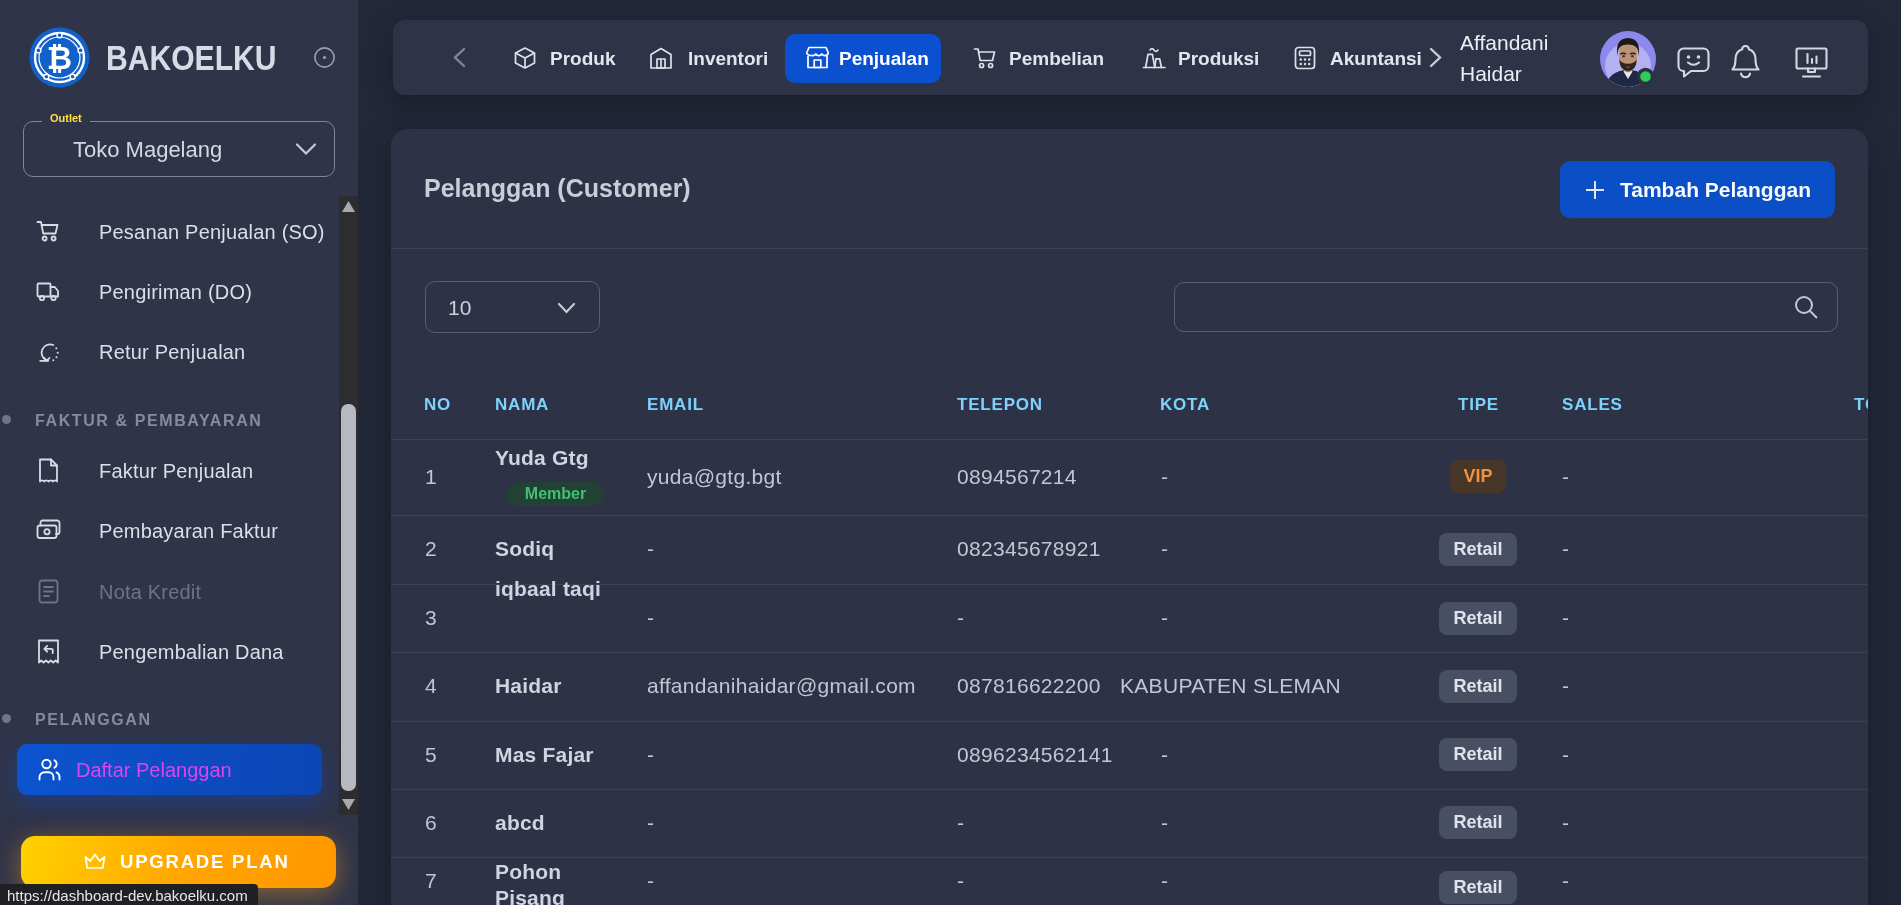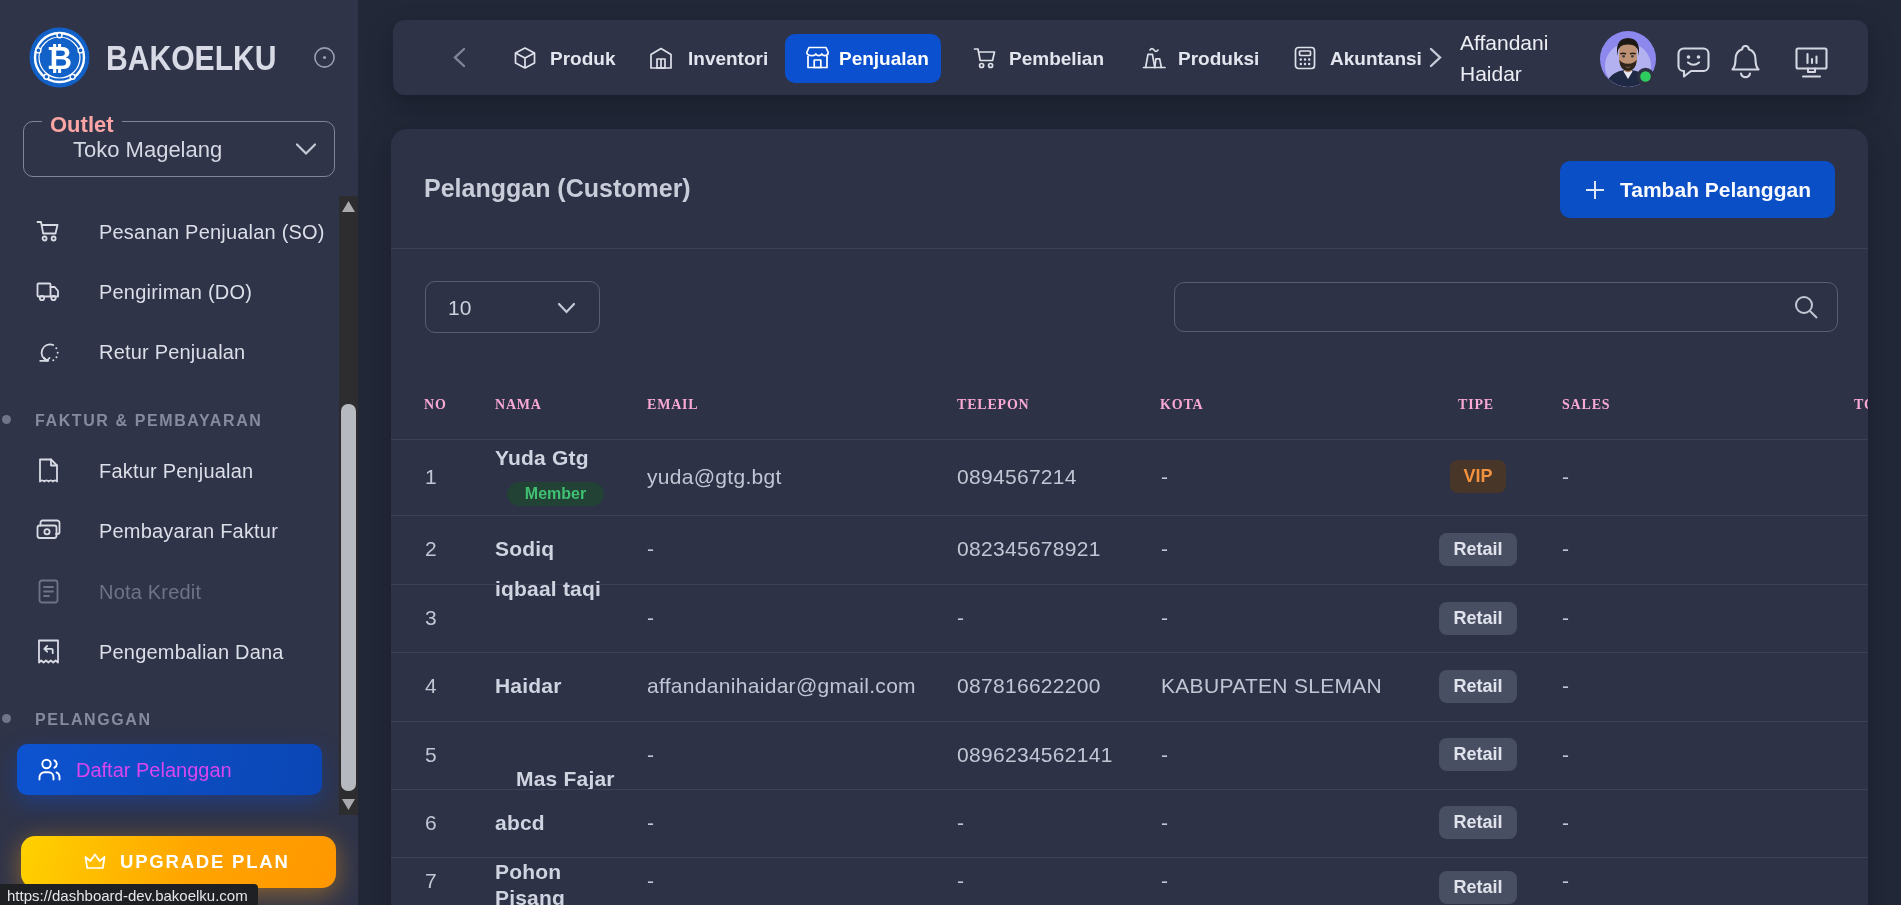--- a/index.html
+++ b/index.html
@@ -15,21 +15,21 @@
   .sec-lbl { font-size:16px; font-weight:700; color:#868b9e; letter-spacing:1.6px; }
   .dot { position:absolute; width:9px; height:9px; border-radius:50%; background:#70758a; left:2px; }
 
   
   #topbar { position:absolute; left:393px; top:20px; width:1475px; height:75px; background:#2e3347; border-radius:12px; box-shadow:0 10px 24px rgba(10,12,22,.35); }
   .tab-txt { font-size:19px; font-weight:700; color:#e3e5ee; }
 
   
   #card { position:absolute; left:391px; top:129px; width:1477px; height:800px; background:#2d3247; border-radius:16px 16px 0 0; overflow:hidden; box-shadow:0 12px 30px rgba(10,12,22,.35); }
   .hline { position:absolute; left:0; width:100%; height:1px; background:#3c4156; }
-  .th { font-size:14px; font-weight:700; color:#f9a8d4; letter-spacing:.8px;font-family:Liberation Serif, serif; }
+  .th { font-size:17px; font-weight:700; color:#7dd3fc; letter-spacing:.8px; }
   .td { font-size:21px; color:#c2c6d4; letter-spacing:0.3px; }
   .tdb { font-size:21px; font-weight:700; color:#d0d4e0; letter-spacing:0.2px; }
   .badge-retail { position:absolute; width:78px; height:33px; left:1048px; border-radius:8px; background:#494f63; color:#e0e3eb; font-size:18px; font-weight:600; display:flex; align-items:center; justify-content:center; }
 </style>
 </head>
 <body>
 
 <div id="sidebar">
 
   <svg class="abs" style="left:29px;top:27px;" width="61" height="61" viewBox="0 0 61 61">
@@ -45,21 +45,21 @@
     </g>
     <text x="30.5" y="41.5" text-anchor="middle" font-size="31" font-weight="bold" fill="#ffffff" font-family="Liberation Sans">₿</text>
   </svg>
   <div class="abs cy" style="left:106px;top:58px;font-size:35px;font-weight:800;color:#d8dbe6;letter-spacing:0px;transform:translateY(-50%) scaleX(0.86);transform-origin:0 50%;">BAKOELKU</div>
   <svg class="abs" style="left:314px;top:47px;" width="21" height="21" viewBox="0 0 21 21" fill="none" stroke="#9aa0b2" stroke-width="1.6">
     <circle cx="10.5" cy="10.5" r="9.6"></circle>
       <circle cx="10.5" cy="10.5" r="1.6" fill="#9aa0b2" stroke="none"></circle>
   </svg>
 
   <div class="abs" style="left:23px;top:121px;width:312px;height:56px;border:1.5px solid #80859a;border-radius:10px;"></div>
-  <div class="abs" style="left:42px;top:112px;background:#2f3449;padding:0 8px;font-size:22px;font-weight:600;color:#fca5a5;">Outlet</div>
+  <div class="abs" style="left:42px;top:112px;background:#2f3449;padding:0 8px;font-size:11px;font-weight:600;color:#fde047;">Outlet</div>
   <div class="abs cy" style="left:46px;top:150px;font-size:22px;font-weight:500;color:#d5d8e2;margin-left:27px;">Toko Magelang</div>
   <svg class="abs" style="left:295px;top:142px;" width="22" height="14" viewBox="0 0 22 14" fill="none" stroke="#c6cad6" stroke-width="2.2" stroke-linecap="round">
       <path d="M2 2.5 L11 11.5 L20 2.5"></path>
     </svg>
 
   <svg class="abs" style="left:36px;top:219px;" width="24" height="24" viewBox="0 0 24 24" fill="none" stroke="#d9dbe4" stroke-width="1.8" stroke-linecap="round" stroke-linejoin="round">
     <path d="M1.5 3 H5 l2.2 11.5 H19.5 l2-8.5 H6"></path>
       <circle cx="8.6" cy="19.5" r="2"></circle>
       <circle cx="17.6" cy="19.5" r="2"></circle>
   </svg>
@@ -306,27 +306,27 @@
   <div class="abs cy td" style="left:566px;top:489px;">-</div>
   <div class="abs cy td" style="left:770px;top:489px;">-</div>
   <div class="badge-retail" style="top:472.5px;">Retail</div>
   <div class="abs cy td" style="left:1171px;top:489px;">-</div>
   <div class="hline" style="top:523px;"></div>
 
   <div class="abs cy td" style="left:34px;top:557px;">4</div>
   <div class="abs cy tdb" style="left:104px;top:557px;">Haidar</div>
   <div class="abs cy td" style="left:256px;top:557px;">affandanihaidar@gmail.com</div>
   <div class="abs cy td" style="left:566px;top:557px;">087816622200</div>
-  <div class="abs cy td" style="left:770px;top:557px;">KABUPATEN SLEMAN</div>
+  <div class="abs cy td" style="left:729px;top:557px;">KABUPATEN SLEMAN</div>
   <div class="badge-retail" style="top:540.5px;">Retail</div>
   <div class="abs cy td" style="left:1171px;top:557px;">-</div>
   <div class="hline" style="top:591.5px;"></div>
 
   <div class="abs cy td" style="left:34px;top:625.5px;">5</div>
-  <div class="abs cy tdb" style="left:104px;top:650px;margin-left:21px;">Mas Fajar</div>
+  <div class="abs cy tdb" style="left:104px;top:626px;">Mas Fajar</div>
   <div class="abs cy td" style="left:256px;top:625.5px;">-</div>
   <div class="abs cy td" style="left:566px;top:625.5px;">0896234562141</div>
   <div class="abs cy td" style="left:770px;top:625.5px;">-</div>
   <div class="badge-retail" style="top:609px;">Retail</div>
   <div class="abs cy td" style="left:1171px;top:625.5px;">-</div>
   <div class="hline" style="top:659.5px;"></div>
 
   <div class="abs cy td" style="left:34px;top:693.5px;">6</div>
   <div class="abs cy tdb" style="left:104px;top:693.5px;">abcd</div>
   <div class="abs cy td" style="left:256px;top:693.5px;">-</div>

